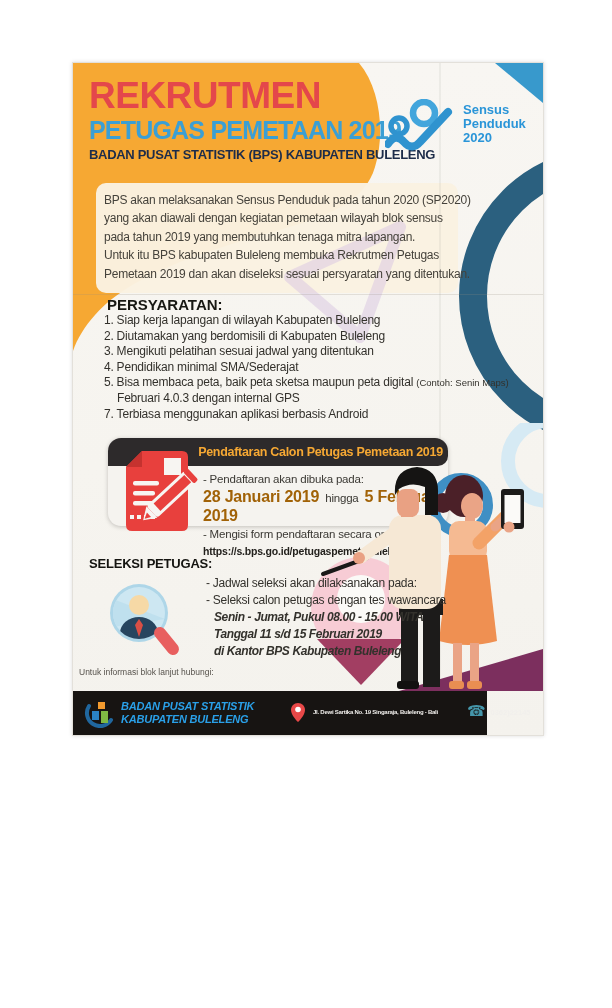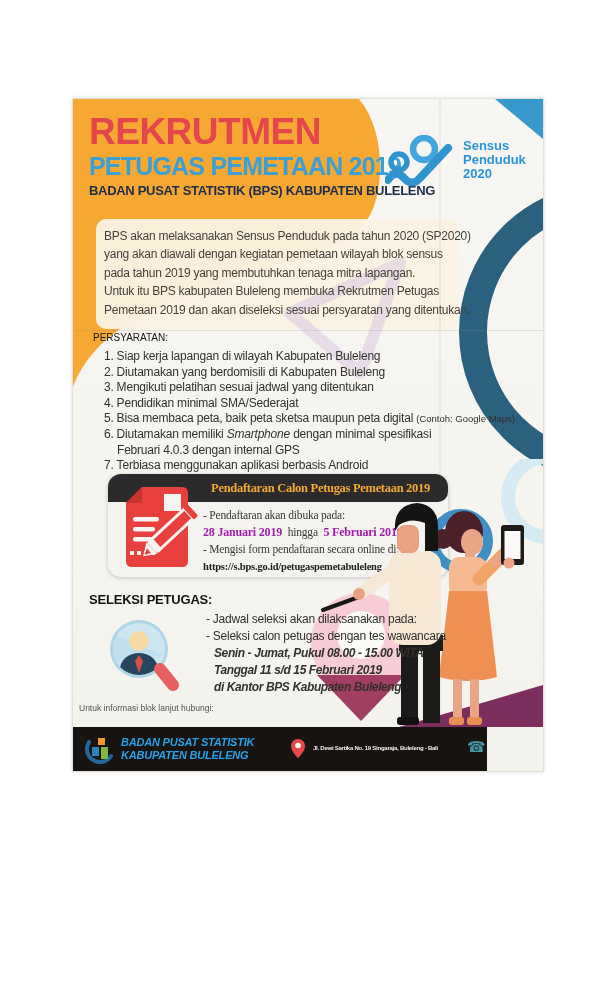--- a/index.html
+++ b/index.html
@@ -1,57 +1,57 @@
 <!DOCTYPE html>
 <html><head>
 <meta charset="utf-8">
 <style>
   html,body{margin:0;padding:0;}
   body{width:612px;height:1008px;background:#ffffff;position:relative;
        font-family:"Liberation Sans", sans-serif;overflow:hidden;}
   .flyer{position:absolute;left:72px;top:62px;width:470px;height:672px;
          background:linear-gradient(180deg,#f8f6f2 0%,#f6f4ef 60%,#f4f2ed 100%);
-         overflow:hidden;border:1px solid #e3e0da;box-shadow:0 0 4px rgba(0,0,0,.14);margin-top:36px;}
+         overflow:hidden;border:1px solid #e3e0da;box-shadow:0 0 4px rgba(0,0,0,.14);}
   .abs{position:absolute;}
   
   .corner-tri{position:absolute;top:0;right:0;width:0;height:0;
      border-top:40px solid #3899cc;border-left:48px solid transparent;}
   .teal-ring{position:absolute;left:386px;top:84px;width:298px;height:298px;
      border:28px solid #2b607f;border-radius:50%;box-sizing:border-box;background:transparent;}
   .cream-panel{position:absolute;left:23px;top:120px;width:362px;height:110px;
      background:#faf2e1;border-radius:10px;opacity:.97;}
   .crease-h{position:absolute;left:0;top:231px;width:470px;height:1px;background:rgba(150,140,128,.22);}
   .crease-v{position:absolute;left:366px;top:0;width:2px;height:672px;background:rgba(140,135,125,.10);}
   
   .t1{position:absolute;left:16px;top:12px;font-size:37px;font-weight:bold;color:#e4474b;letter-spacing:-.5px;}
   .t2{position:absolute;left:16px;top:53px;font-size:25px;font-weight:bold;color:#3b9fd4;letter-spacing:-.8px;}
   .t3{position:absolute;left:16px;top:84px;font-size:13px;font-weight:bold;color:#1d2c49;letter-spacing:-.3px;}
   .sensus-text{position:absolute;left:390px;top:40px;font-size:13px;font-weight:bold;color:#2a95d8;
      line-height:14px;white-space:pre-line;}
   
   .intro{position:absolute;left:31px;top:128px;width:372px;font-size:12px;color:#45423b;
      line-height:18.4px;white-space:pre-line;letter-spacing:-.25px;}
   
-  .persy-h{position:absolute;left:20px;top:233px;font-size:10px;font-weight:normal;color:#181813;}
+  .persy-h{position:absolute;left:34px;top:233px;font-size:15px;font-weight:bold;color:#181813;}
   .persy-list{position:absolute;left:31px;top:250px;width:430px;font-size:12px;color:#33312c;
      line-height:15.6px;letter-spacing:-.2px;}
   .persy-list .row{white-space:nowrap;}
   .persy-list .num{margin-right:3px;}
   .note{font-size:9.5px;letter-spacing:0;}
   .ital{font-style:italic;}
   .wrap2{padding-left:13px;}
   
-  .pbox{position:absolute;left:35px;top:375px;width:340px;height:103px;border-radius:13px;
-     background:#f5f3ef;box-shadow:0 1px 4px rgba(40,35,30,.25);font-family:Liberation Serif, serif;}
+  .pbox{position:absolute;left:35px;top:375px;width:340px;height:88px;border-radius:13px;
+     background:#f5f3ef;box-shadow:0 1px 4px rgba(40,35,30,.25);}
   .pbox-head{position:absolute;left:0;top:0;width:340px;height:28px;background:#2d2a2b;
      border-radius:13px 13px 10px 0;}
   .pbox-head-label{position:absolute;left:90px;top:7px;width:245px;text-align:center;
      font-size:12.5px;font-weight:bold;color:#f6a833;letter-spacing:-.3px;}
   .pbox-lines{position:absolute;left:95px;top:33px;font-size:11.5px;color:#3a3833;line-height:17px;letter-spacing:-.2px;}
-  .pbox-lines b{font-size:12px;color:#a21caf;text-align:right;}
+  .pbox-lines b{font-size:16px;color:#a16207;text-align:right;}
   .purl{font-weight:bold;font-size:10.5px;color:#23211d;letter-spacing:-.2px;}
   
   .sel-h{position:absolute;left:16px;top:493px;font-size:13px;font-weight:bold;color:#141410;letter-spacing:-.2px;}
   .sel-list{position:absolute;left:133px;top:512px;font-size:12px;color:#33312c;line-height:17px;letter-spacing:-.25px;}
   .sel-list b{letter-spacing:-.4px;font-style:italic;}
   
   .contact-note{position:absolute;left:6px;top:604px;font-size:8.5px;color:#56524c;}
   .fbar{position:absolute;left:0;top:628px;width:414px;height:44px;background:#171412;}
   .org{position:absolute;left:48px;top:9px;font-size:11px;font-weight:bold;font-style:italic;
      color:#2aa0e8;line-height:12.5px;white-space:pre-line;letter-spacing:-.2px;}
@@ -109,24 +109,21 @@
       <span class="num">2.</span><span>Diutamakan yang berdomisili di Kabupaten Buleleng</span>
     </div>
     <div class="row">
       <span class="num">3.</span><span>Mengikuti pelatihan sesuai jadwal yang ditentukan</span>
     </div>
     <div class="row">
       <span class="num">4.</span><span>Pendidikan minimal SMA/Sederajat</span>
     </div>
     <div class="row">
       <span class="num">5.</span><span>Bisa membaca peta, baik peta sketsa maupun peta digital</span>
-      <span class="note">(Contoh: Google Maps)</span>
-    </div>
-    <div class="row">
-      <span class="num">6.</span><span>Diutamakan memiliki </span><span class="ital">Smartphone</span><span> dengan minimal spesifikasi</span>
+      <span class="note">(Contoh: Senin Maps)</span>
     </div>
     <div class="row wrap2">Februari 4.0.3 dengan internal GPS</div>
     <div class="row">
       <span class="num">7.</span><span>Terbiasa menggunakan aplikasi berbasis Android</span>
     </div>
   </div>
 
   <div class="pbox">
     <div class="pbox-head">
       <div class="pbox-head-label">Pendaftaran Calon Petugas Pemetaan 2019</div>

